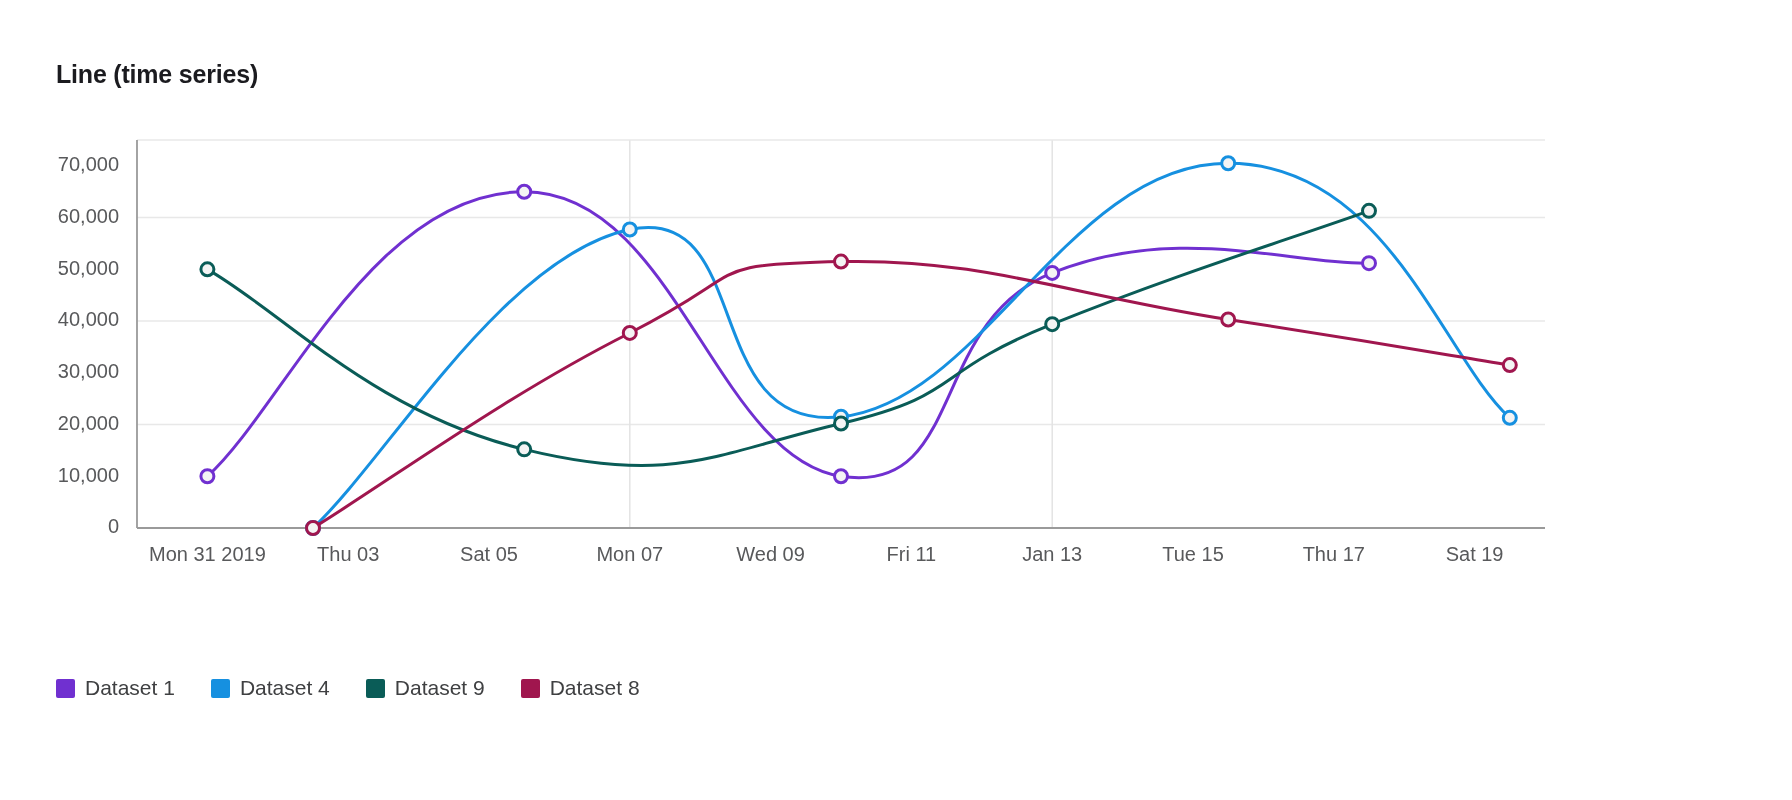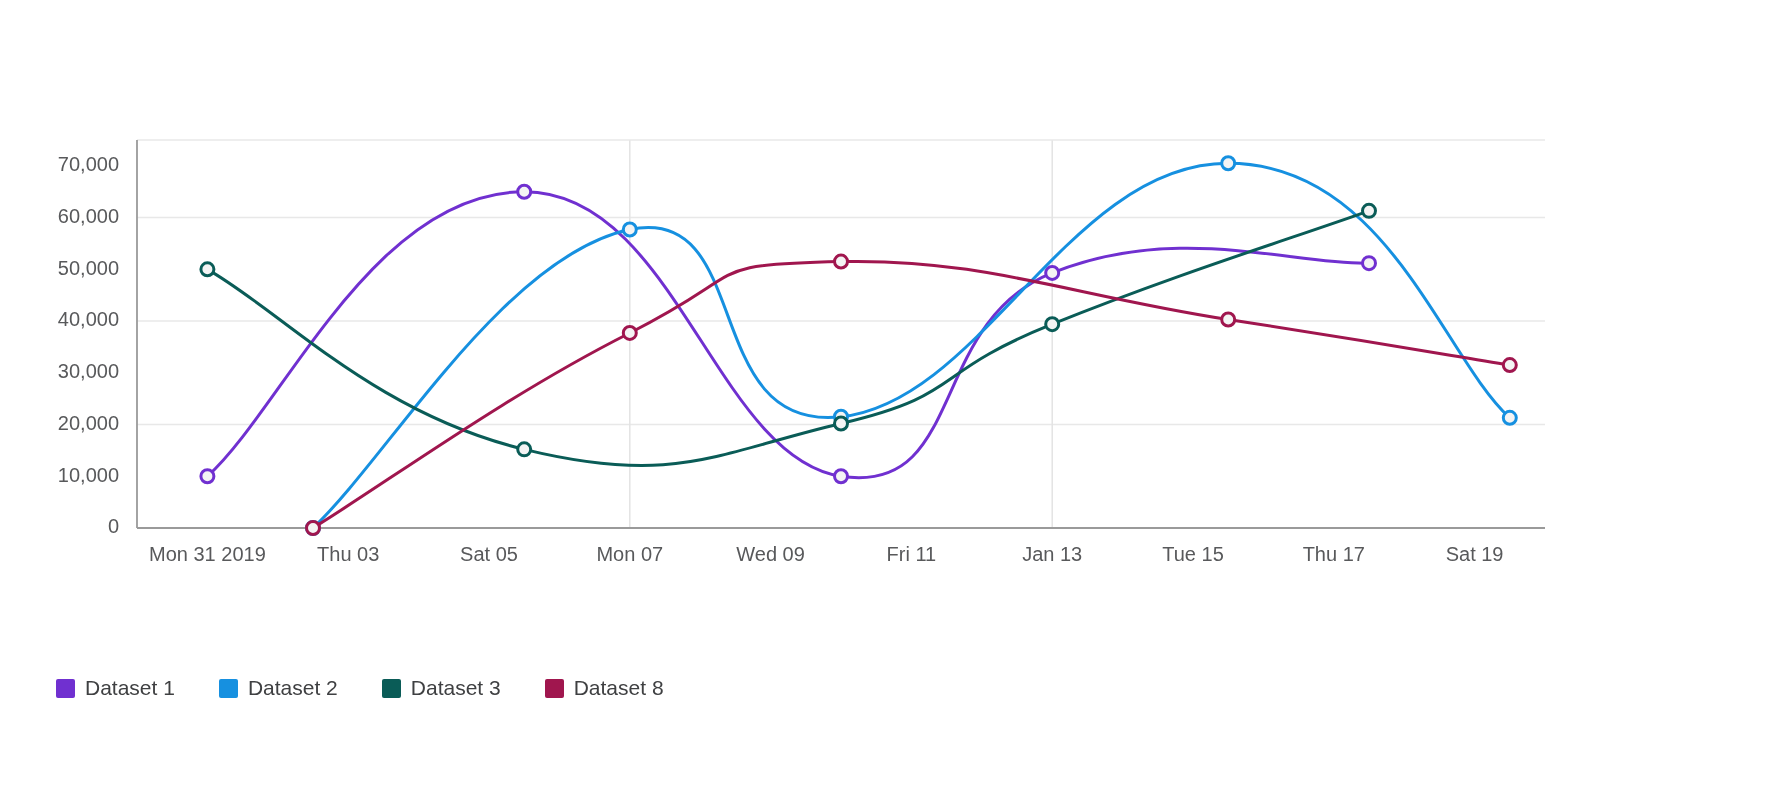--- a/index.html
+++ b/index.html
@@ -28,41 +28,42 @@
   }
   .xtick-label{
     font-size:20px;fill:#58595b;
     text-anchor:middle;
     font-family:"Liberation Sans", sans-serif;
   }
 
   
   .legend{
     position:absolute;left:56px;top:676px;
-    display:flex;align-items:center;gap:8px;
+    display:flex;align-items:center;gap:0px;
   }
   .legend-item{
     display:flex;align-items:center;
     margin-right:36px;
   }
   .legend-swatch{
     width:19px;height:19px;border-radius:2px;
     margin-right:10px;display:block;
   }
   .legend-label{
     font-size:21px;color:#3f4042;
     font-family:"Liberation Sans", sans-serif;
     white-space:nowrap;
   }
 </style>
 </head>
 <body>
 
 <div id="root">
 
+  <div class="chart-title">Line (time series)</div>
 
   <div class="plot-wrap">
     <svg class="plot" width="1792" height="800" id="plot-svg">
         <line x1="137" x2="1545" y1="424.5333333333333" y2="424.5333333333333" stroke="#e8e8e8" stroke-width="1.5"></line>
         <line x1="137" x2="1545" y1="321.06666666666666" y2="321.06666666666666" stroke="#e8e8e8" stroke-width="1.5"></line>
         <line x1="137" x2="1545" y1="217.59999999999997" y2="217.59999999999997" stroke="#e8e8e8" stroke-width="1.5"></line>
         <line x1="629.8" x2="629.8" y1="140" y2="528" stroke="#e3e3e3" stroke-width="1.5"></line>
         <line x1="1052.2" x2="1052.2" y1="140" y2="528" stroke="#e3e3e3" stroke-width="1.5"></line>
         <line x1="137" x2="1545" y1="140" y2="140" stroke="#e8e8e8" stroke-width="1.5"></line>
         <line x1="137" x2="137" y1="140" y2="528" stroke="#9a9a9a" stroke-width="1.8"></line>
@@ -120,25 +121,25 @@
       </svg>
   </div>
 
   <div class="legend" id="legend">
       <div class="legend-item">
         <span class="legend-swatch" style="background: rgb(112, 48, 208);"></span>
         <span class="legend-label">Dataset 1</span>
       </div>
       <div class="legend-item">
         <span class="legend-swatch" style="background: rgb(22, 144, 224);"></span>
-        <span class="legend-label">Dataset 2</span>
+        <span class="legend-label">Dataset 4</span>
       </div>
       <div class="legend-item">
         <span class="legend-swatch" style="background: rgb(10, 92, 87);"></span>
-        <span class="legend-label">Dataset 3</span>
+        <span class="legend-label">Dataset 9</span>
       </div>
       <div class="legend-item">
         <span class="legend-swatch" style="background: rgb(160, 22, 78);"></span>
         <span class="legend-label">Dataset 8</span>
       </div>
     </div>
 
 </div>
 
 </body></html>

